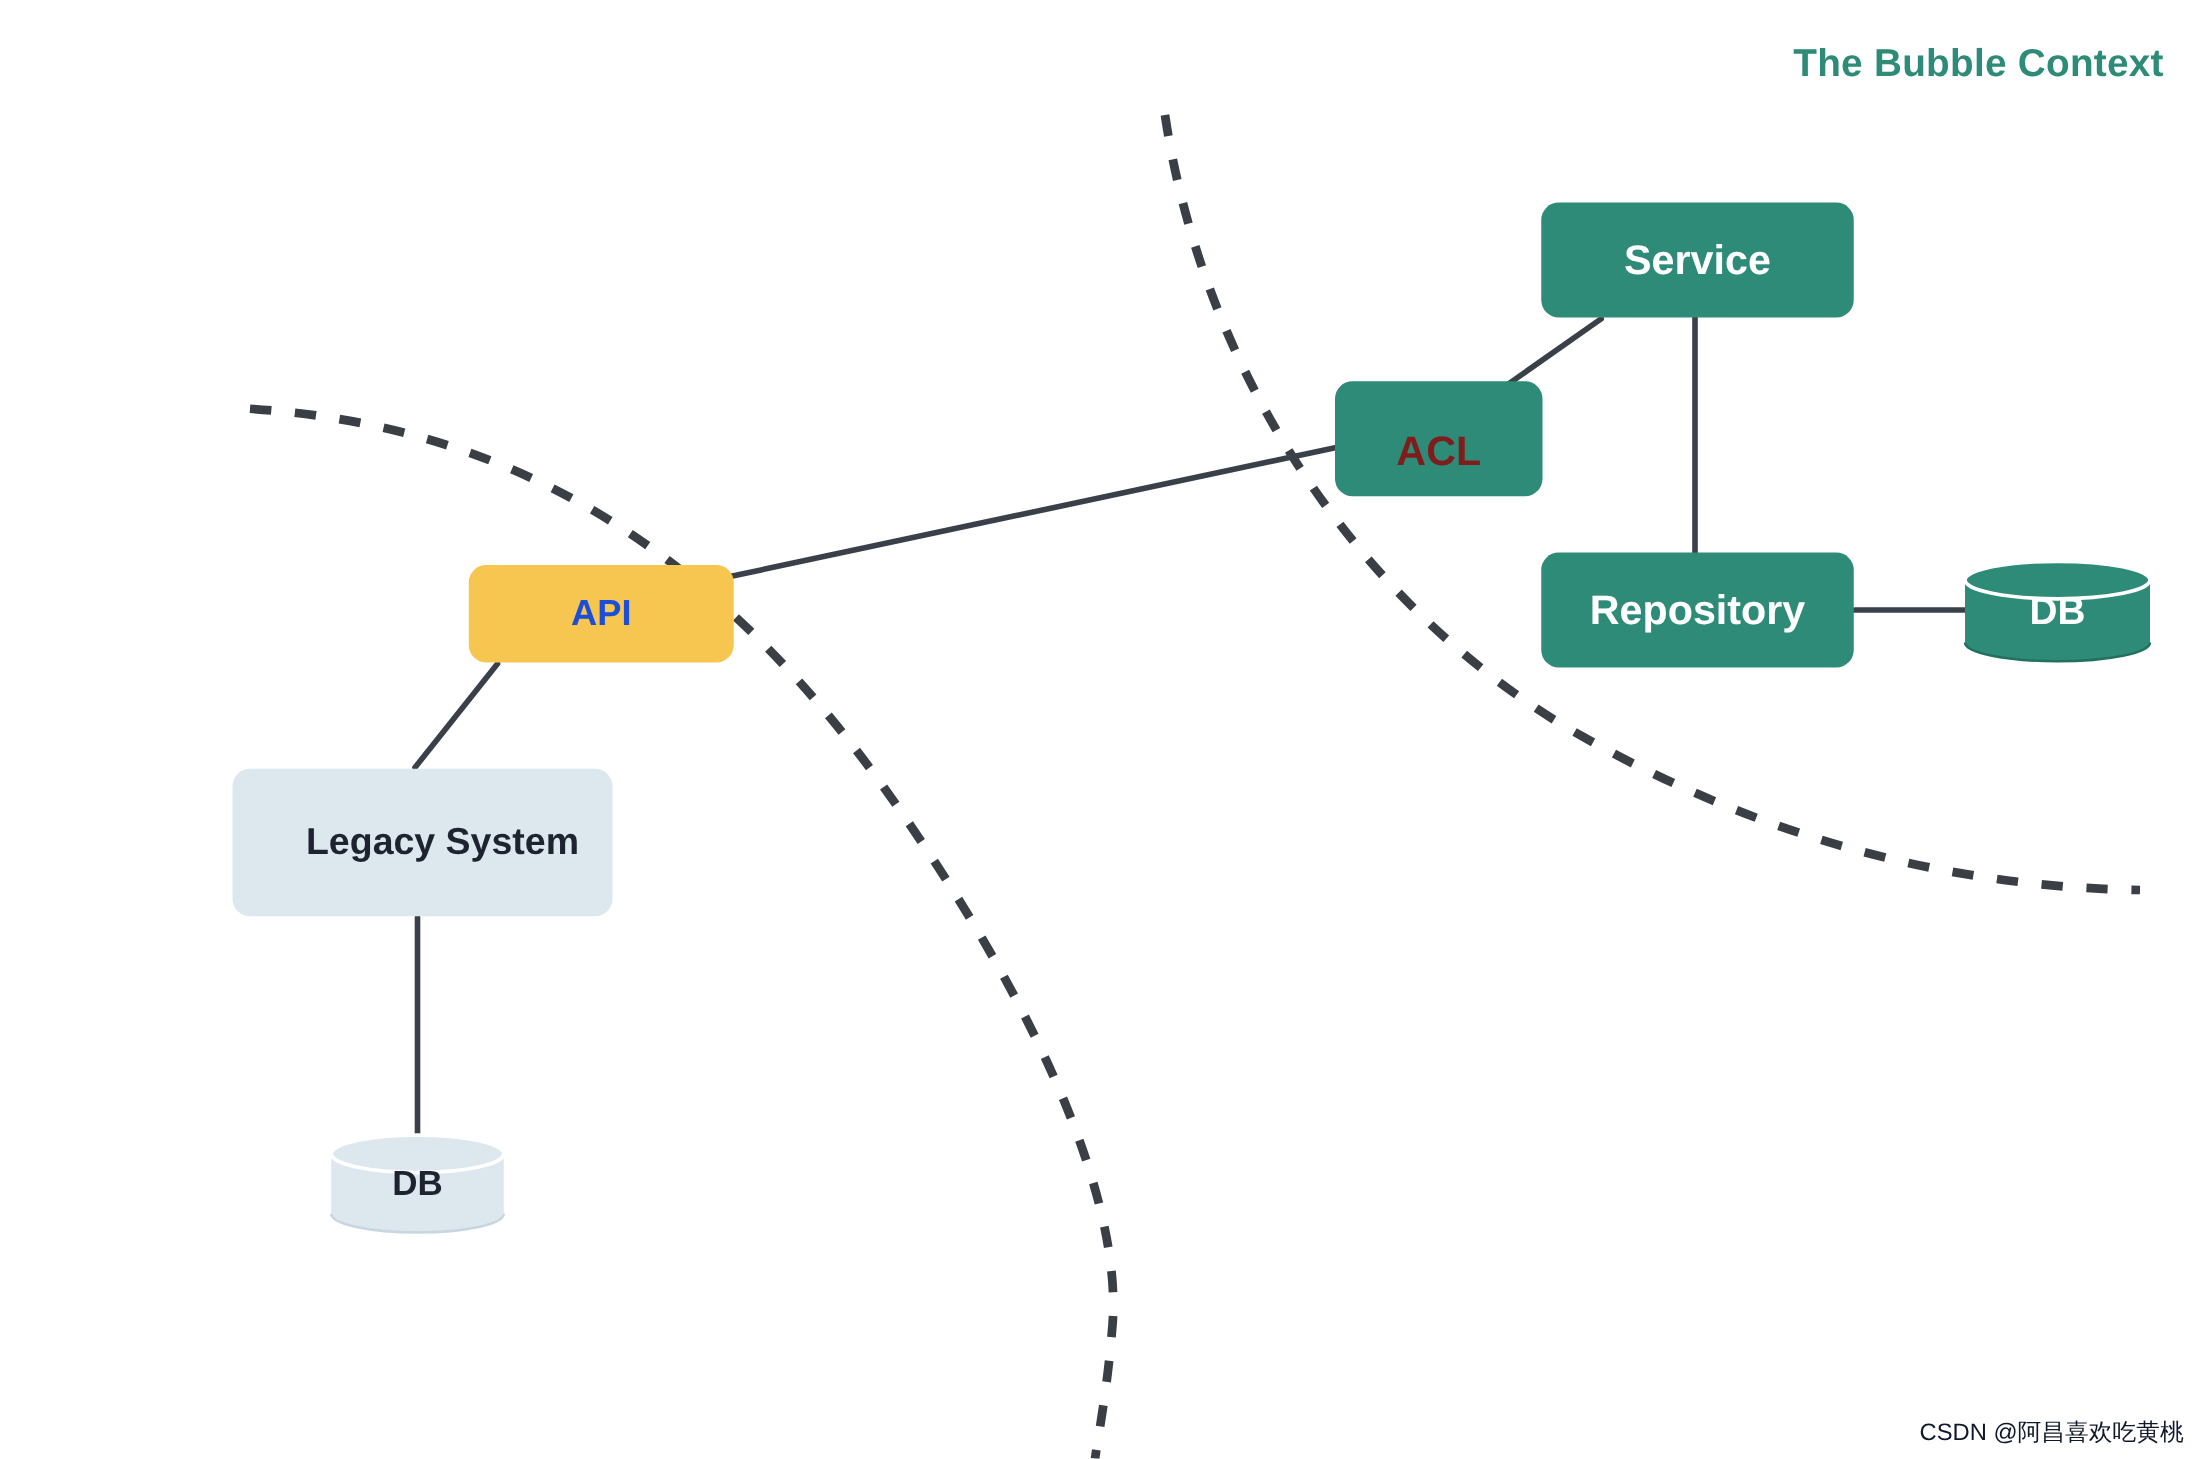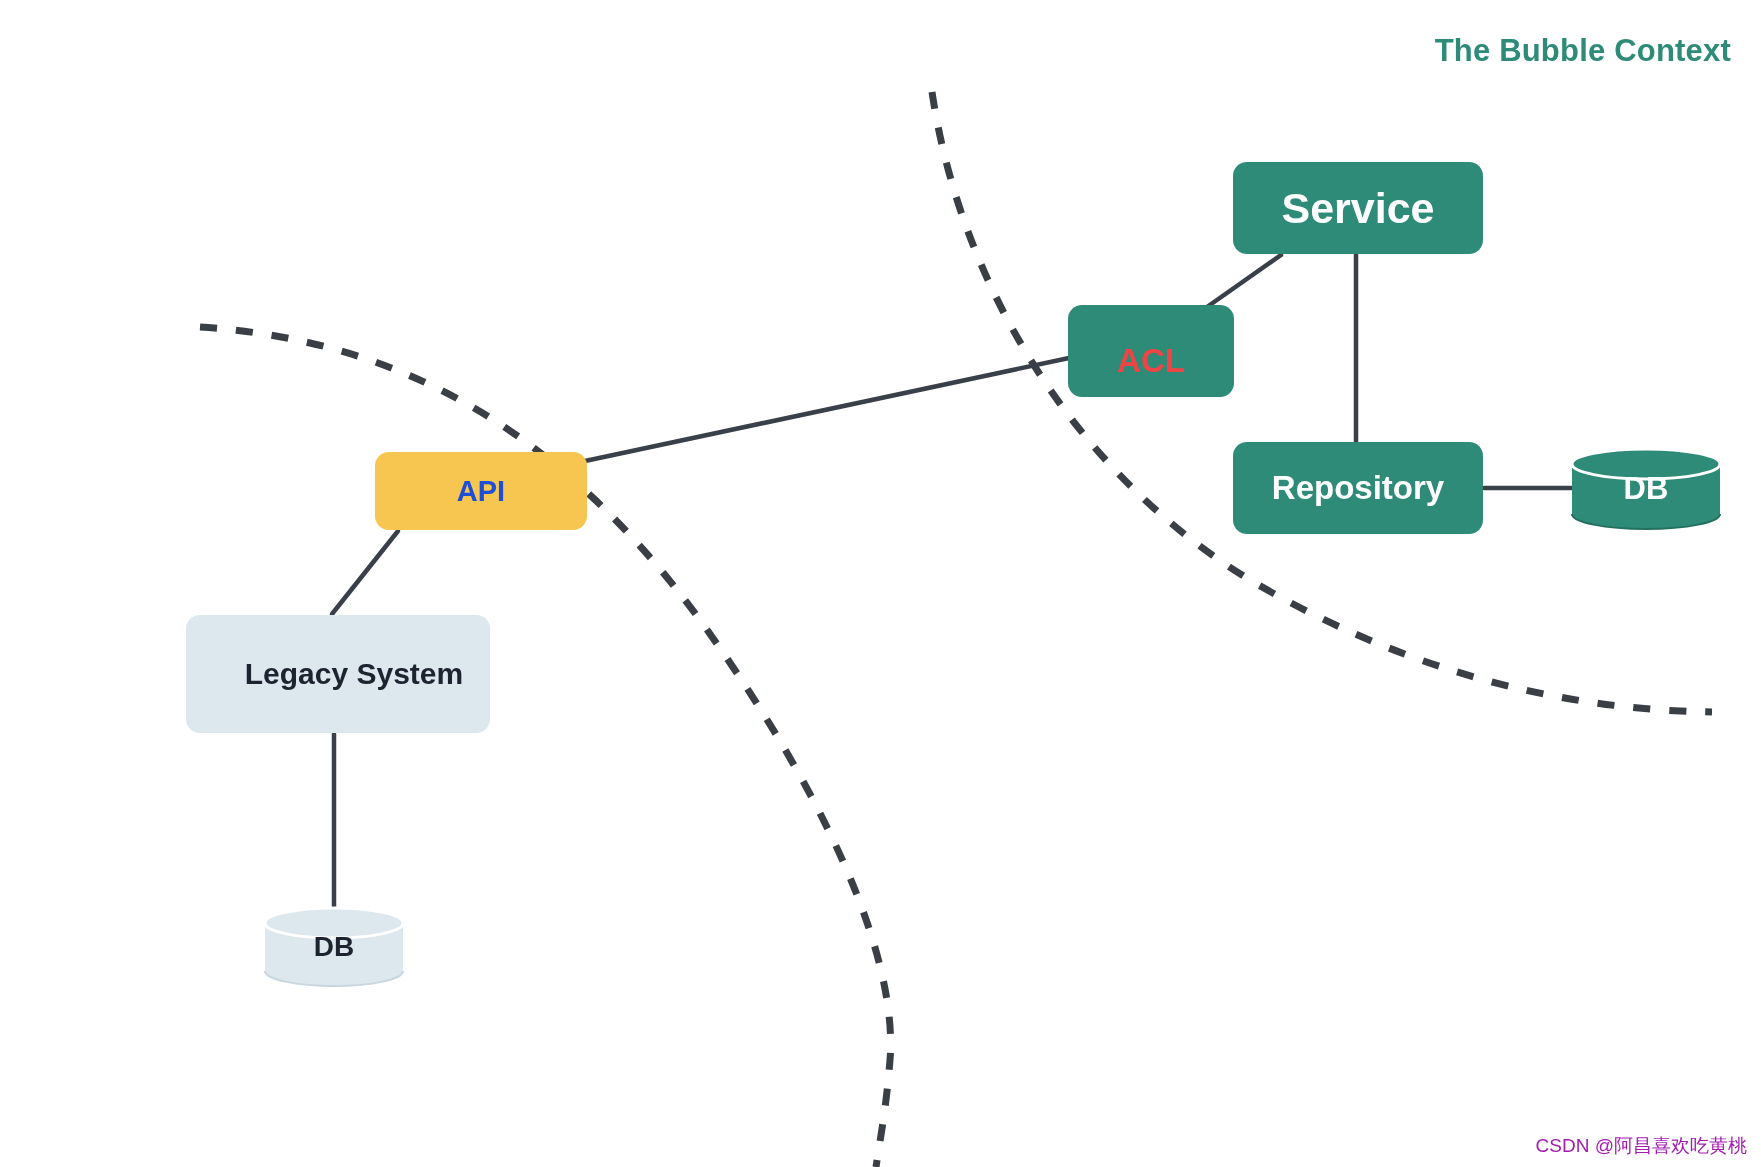--- a/index.html
+++ b/index.html
@@ -41,21 +41,21 @@
     left: 36px;
     top: 1097px;
     font-size: 30px;
     color: #3c4656;
   }
   #watermark {
     position: absolute;
     right: 14px;
     bottom: 8px;
     font-size: 19px;
-    color: #a21caf;
+    color: #0f172a;
     white-space: nowrap;
   }
   .node-label {
     position: absolute;
     display: flex;
     align-items: center;
     justify-content: center;
     font-weight: bold;
     white-space: nowrap;
     pointer-events: none;
@@ -110,22 +110,22 @@
         </g>
         <g>
           <path d="M 265 923 L 265 971 A 69 15 0 0 0 403 971 L 403 923 Z" fill="#dce7ee"></path>
           <ellipse cx="334" cy="923" rx="69" ry="15" fill="#dce7ee" stroke="#ffffff" stroke-width="3"></ellipse>
           <path d="M 265 971 A 69 15 0 0 0 403 971" fill="none" stroke="#c8d6e0" stroke-width="2"></path>
         </g>
       </g>
   </svg>
 
   <div id="node-labels">
-      <div class="node-label" style="left: 1233px; top: 162px; width: 250px; height: 92px; font-size: 43px; color: rgb(255, 255, 255);">Service</div>
-      <div class="node-label" style="left: 1068px; top: 305px; width: 166px; height: 112px; font-size: 33px; color: #ef4444;">ACL</div>
+      <div class="node-label" style="left: 1233px; top: 162px; width: 250px; height: 92px; font-size: 33px; color: rgb(255, 255, 255);">Service</div>
+      <div class="node-label" style="left: 1068px; top: 305px; width: 166px; height: 112px; font-size: 33px; color: #7f1d1d;">ACL</div>
       <div class="node-label" style="left: 1233px; top: 442px; width: 250px; height: 92px; font-size: 33px; color: rgb(255, 255, 255); text-align: right;">Repository</div>
       <div class="node-label" style="left: 1572px; top: 449px; width: 148px; height: 80px; font-size: 31px; color: rgb(255, 255, 255);">DB</div>
       <div class="node-label" style="left: 375px; top: 452px; width: 212px; height: 78px; font-size: 29px; color: #1d4ed8;">API</div>
       <div class="node-label" style="left: 186px; top: 615px; width: 336px; height: 118px; font-size: 30px; color: rgb(29, 36, 48);">Legacy System</div>
       <div class="node-label" style="left: 265px; top: 908px; width: 138px; height: 78px; font-size: 28px; color: rgb(29, 36, 48);">DB</div>
     </div>
 
   <div class="ctx-label" id="bubble-context-label">The Bubble Context</div>
 
 

